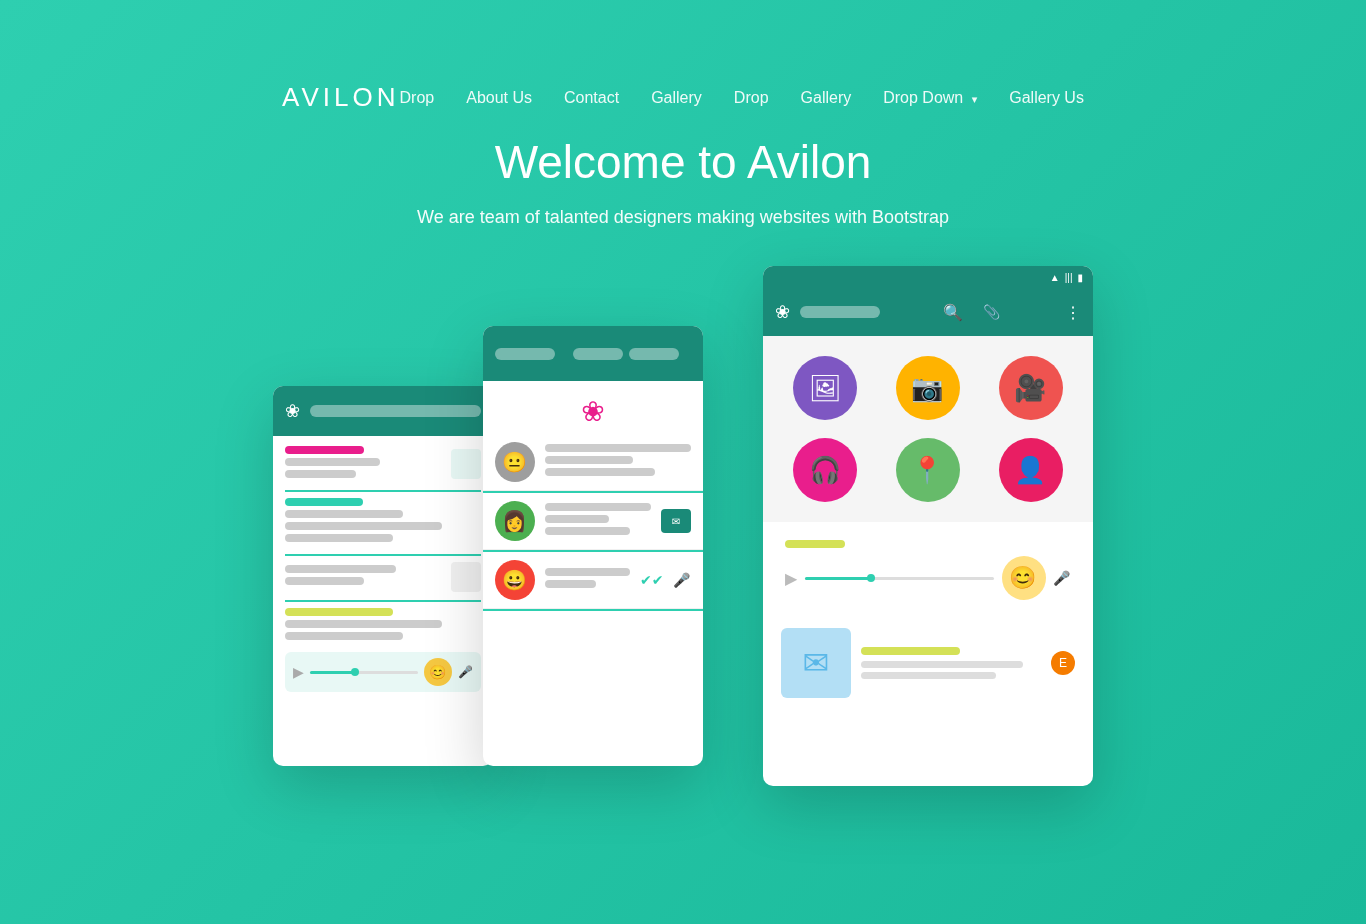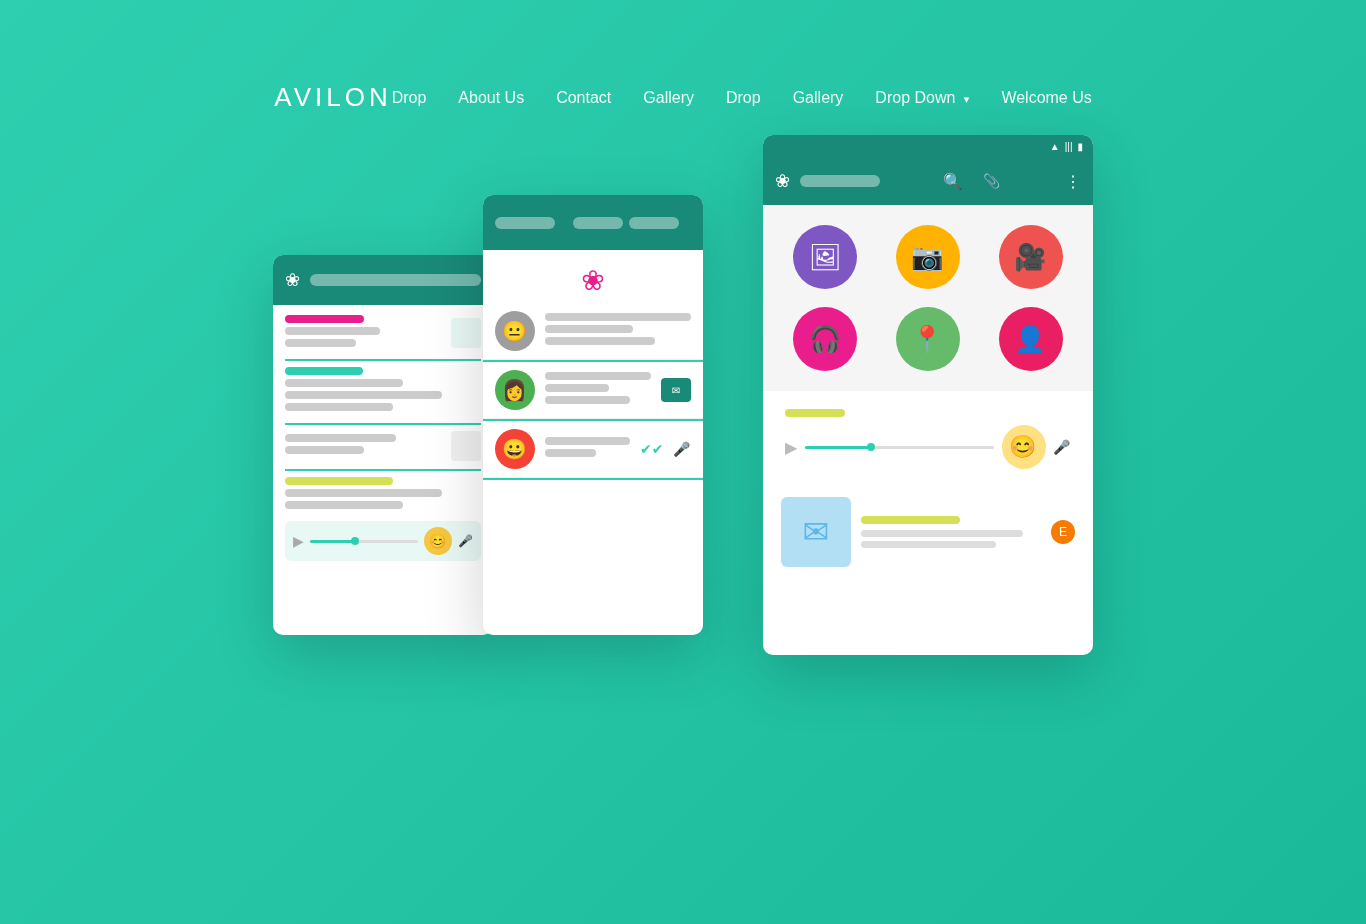--- a/index.html
+++ b/index.html
@@ -266,24 +266,26 @@
   <nav>
     <div class="nav-logo">AVILON</div>
     <ul class="nav-links">
       <li><a href="#">Drop</a></li>
       <li><a href="#">About Us</a></li>
       <li><a href="#">Contact</a></li>
       <li><a href="#">Gallery</a></li>
       <li><a href="#">Drop</a></li>
       <li><a href="#">Gallery</a></li>
       <li><a href="#">Drop Down <span class="dropdown-arrow">▾</span></a></li>
-      <li><a href="#">Welcome Us</a></li>
+      <li><a href="#">Gallery Us</a></li>
     </ul>
   </nav>
 
+  <h1 class="hero-title">Welcome to Avilon</h1>
+  <p class="hero-subtitle">We are team of talanted designers making websites with Bootstrap</p>
 
   <div class="phones-container">
 
     <div class="phone phone-left">
       <div class="phone-header">
         <span class="lotus-icon">❀</span>
         <div class="header-bar"></div>
       </div>
       <div class="phone-body">
 

